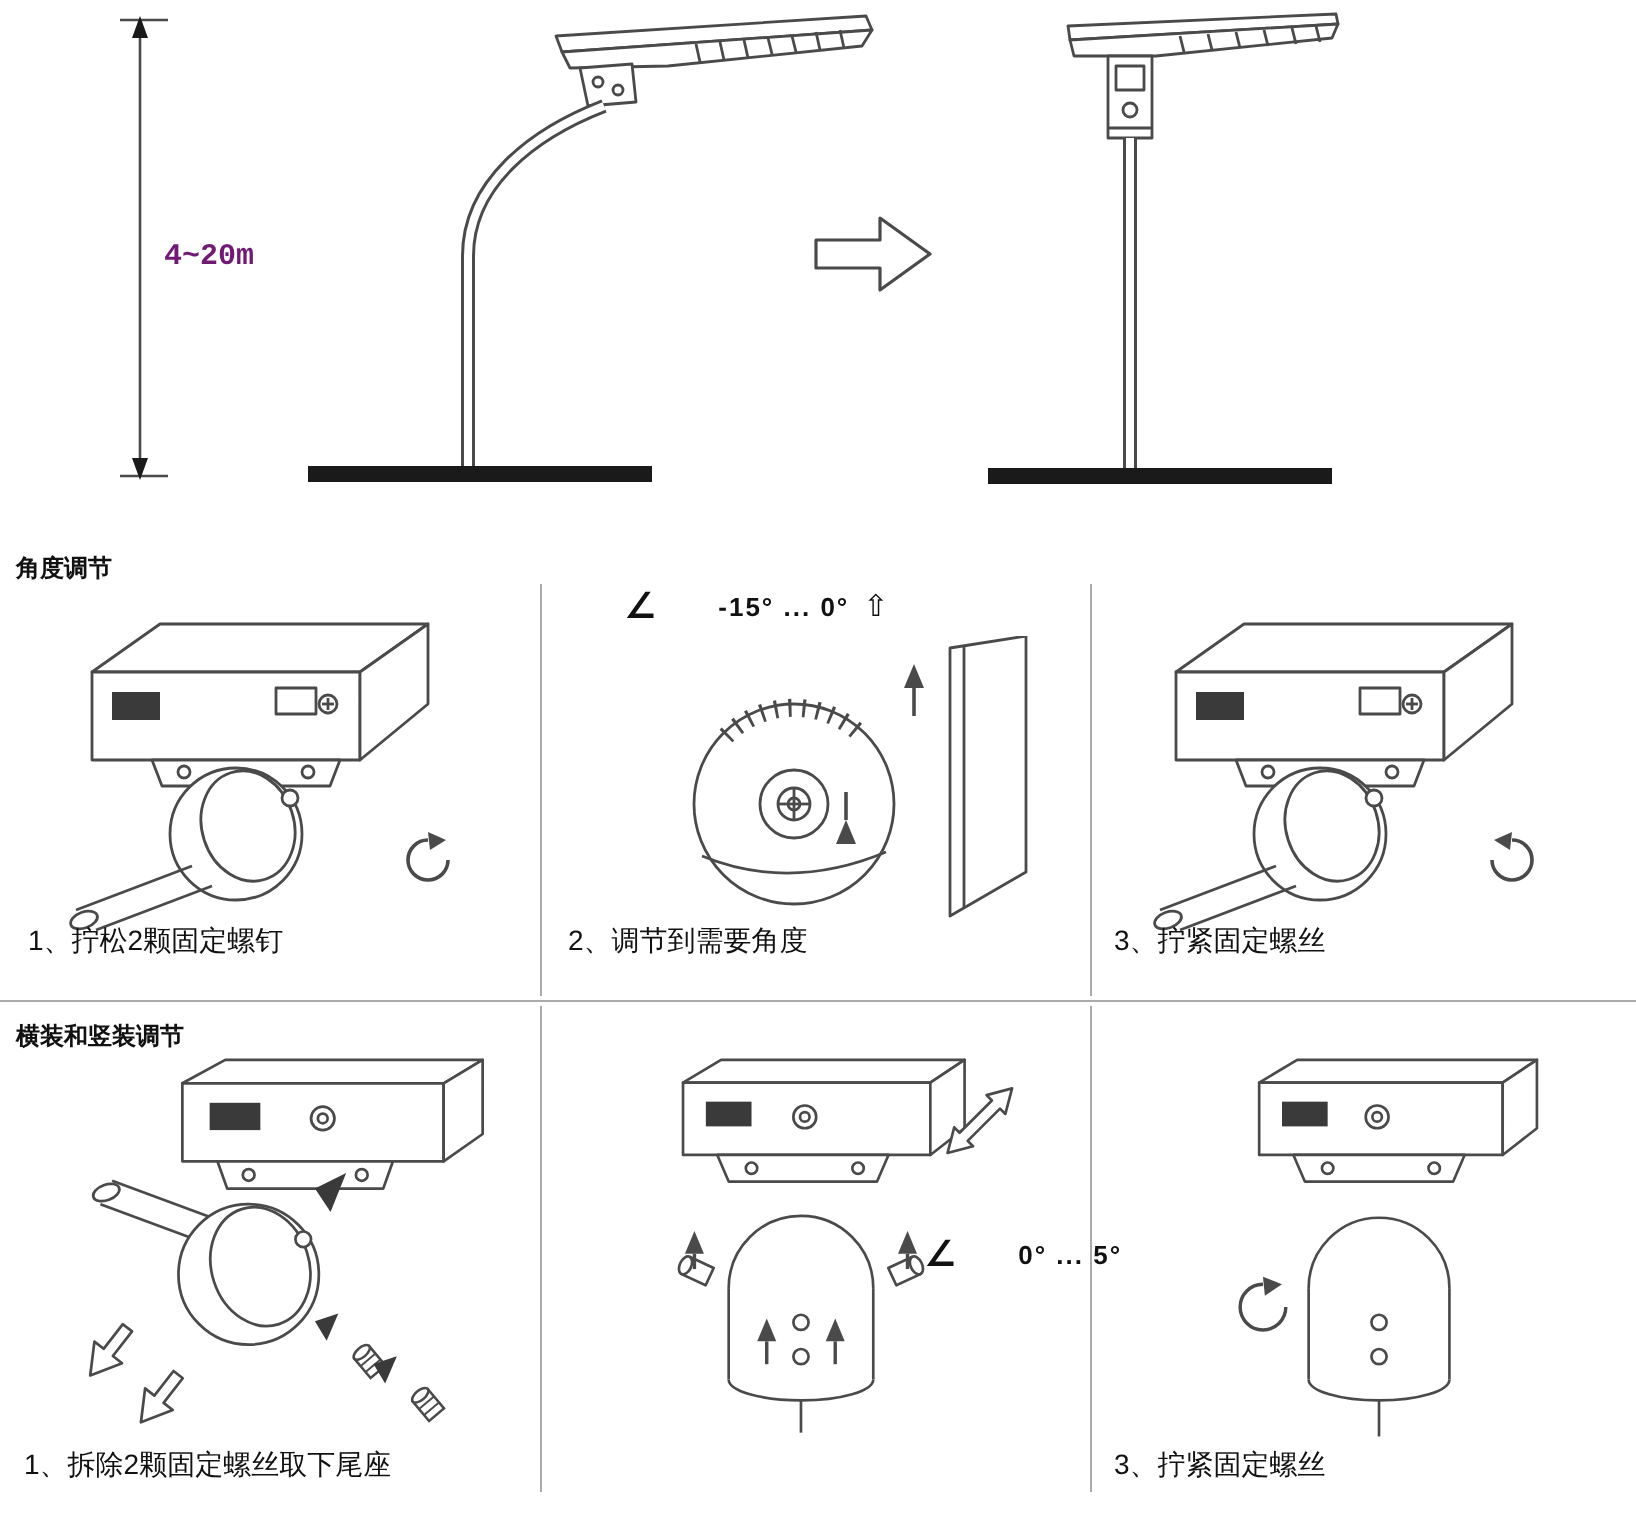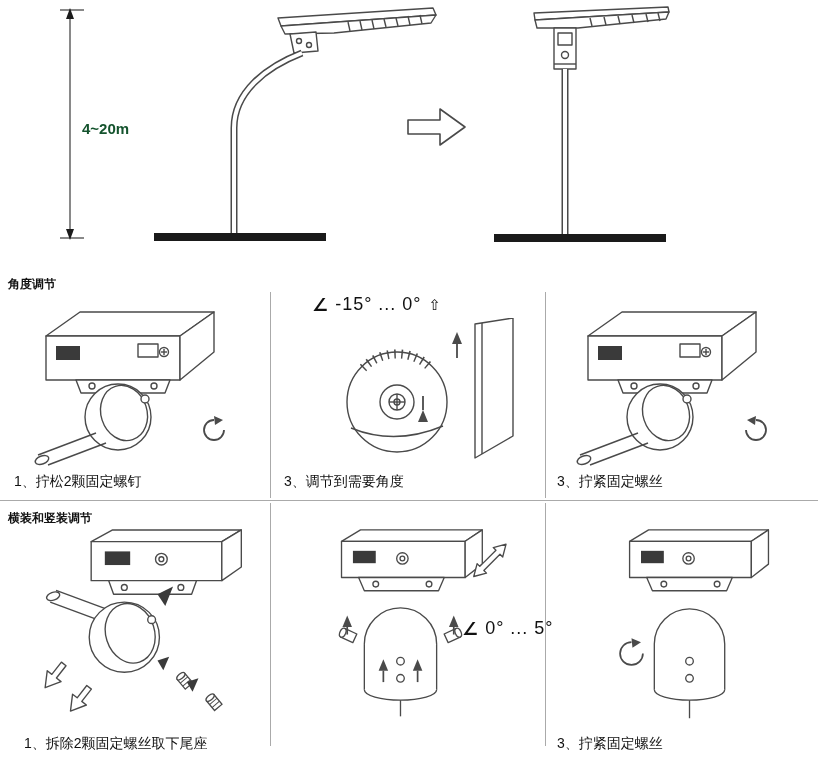--- a/index.html
+++ b/index.html
@@ -2,25 +2,25 @@
 <html><head>
 <meta charset="utf-8">
 <style>
   html,body{margin:0;padding:0;background:#fff;}
   .page{
     position:relative;width:818px;height:758px;background:#fff;overflow:hidden;
     font-family:"Liberation Sans","DejaVu Sans",sans-serif;color:#111;
   }
   .abs{position:absolute;}
   .sec-title{position:absolute;font-size:12px;font-weight:bold;color:#111;}
-  .caption{position:absolute;font-size:14px;color:#111;white-space:nowrap;margin-top:11px;}
-  .height-label{position:absolute;font-size:15px;font-weight:bold;color:#14532d;}
+  .caption{position:absolute;font-size:14px;color:#111;white-space:nowrap;}
+  .height-label{position:absolute;font-size:15px;font-weight:bold;color:#701a75;font-family:Liberation Mono, monospace;}
   .angle-row{position:absolute;display:flex;align-items:center;gap:7px;white-space:nowrap;}
   .angle-glyph{font-size:18px;font-weight:bold;line-height:1;}
-  .angle-text{font-size:18px;font-weight:normal;letter-spacing:1px;}
+  .angle-text{font-size:13px;font-weight:bold;letter-spacing:1px;margin-left:24px;}
   .arrow-glyph{font-size:15px;line-height:1;}
   .vdiv{position:absolute;width:1px;background:#aaaaaa;}
   .hdiv{position:absolute;left:0;width:818px;height:1px;background:#aaaaaa;}
   svg{display:block;}
 </style>
 </head>
 <body>
 
 <div class="page">
 
@@ -160,21 +160,21 @@
       <line x1="88" y1="141" x2="30" y2="163"></line>
       <ellipse cx="24" cy="158" rx="4" ry="7" transform="rotate(70 24 158)"></ellipse>
     </g>
     <g transform="translate(196,128) scale(-1,1)">
       <path d="M 10 0 A 10 10 0 1 1 0 -10" fill="none" stroke="#4a4a4a" stroke-width="1.8"></path>
       <polygon points="0,-14 9,-10 1,-5" fill="#4a4a4a"></polygon>
     </g>
   </svg>
 
   <div class="caption" style="left:14px;top:462px;">1、拧松2颗固定螺钉</div>
-  <div class="caption" style="left:284px;top:462px;">3、调节到需要角度</div>
+  <div class="caption" style="left:284px;top:462px;">2、调节到需要角度</div>
   <div class="caption" style="left:557px;top:462px;">3、拧紧固定螺丝</div>
 
   <div class="hdiv" style="top:500px;"></div>
 
   <div class="sec-title" style="left:8px;top:510px;text-align:center;">横装和竖装调节</div>
 
   <div class="vdiv" style="left:270px;top:503px;height:243px;"></div>
   <div class="vdiv" style="left:545px;top:503px;height:243px;"></div>
 
   <svg class="abs" style="left:12px;top:528px;" width="250" height="195" viewBox="0 0 250 200">
@@ -283,16 +283,16 @@
       <circle cx="125" cy="140" r="4"></circle>
         <circle cx="125" cy="158" r="4"></circle>
       <line x1="125" y1="181" x2="125" y2="200"></line>
     </g>
     <g transform="translate(64,132)">
       <path d="M 12 0 A 12 12 0 1 1 0 -12" fill="none" stroke="#4a4a4a" stroke-width="1.8"></path>
       <polygon points="0,-16 10,-12 1,-6" fill="#4a4a4a"></polygon>
     </g>
   </svg>
 
-  <div class="caption" style="left:24px;top:724px;text-align:center;">1、拆除2颗固定螺丝取下尾座</div>
+  <div class="caption" style="left:12px;top:724px;text-align:center;">1、拆除2颗固定螺丝取下尾座</div>
   <div class="caption" style="left:557px;top:724px;">3、拧紧固定螺丝</div>
 
 </div>
 
 </body></html>

